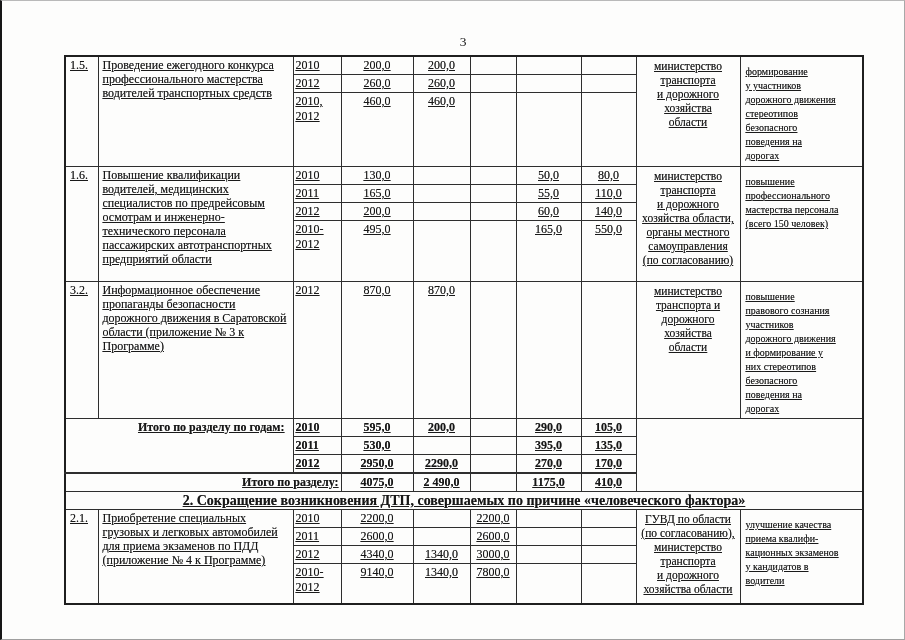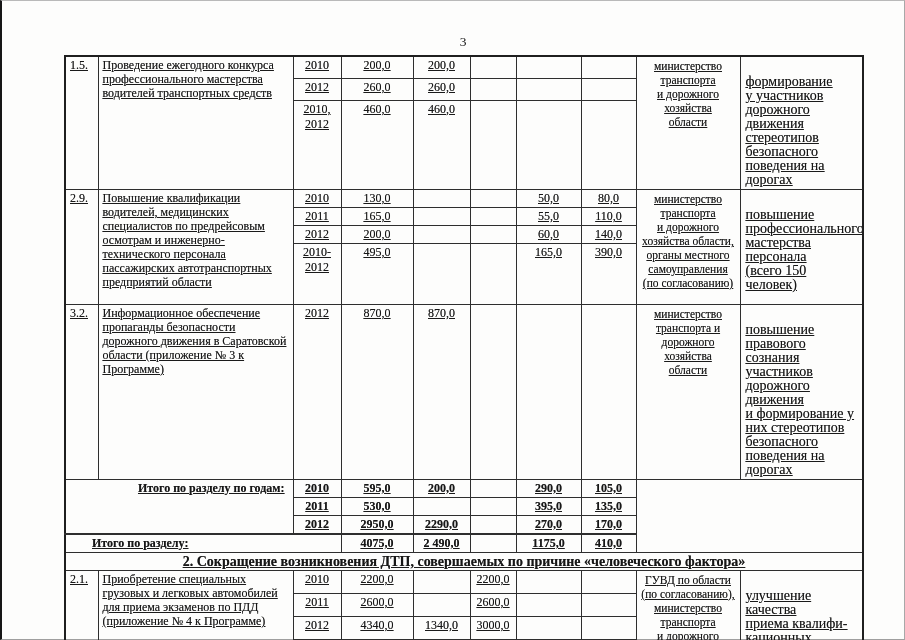--- a/index.html
+++ b/index.html
@@ -41,37 +41,37 @@
     vertical-align:top;
     font-size:12px;
     line-height:15px;
     padding:1px 2px;
     color:#171717;
     text-shadow:0 0 .35px rgba(20,20,20,.55);
     overflow:hidden;
   }
   td.num{padding:1px 2px 1px 4px;text-align:left;}
   td.name{padding:1px 4px 1px 4px;line-height:14px;margin-left:32px;}
-  td.year{text-align:center;white-space:pre-line;line-height:15px;}
+  td.year{text-align:left;white-space:pre-line;line-height:15px;}
   td.val{text-align:center;padding:1px 2px;}
   td.exec{
     text-align:center;white-space:pre-line;
     font-size:11.5px;line-height:14px;padding:2px 3px;margin-top:22px;
   }
   td.result{
     text-align:left;white-space:pre-line;
-    font-size:14px;line-height:14px;padding:18px 3px 2px 5px;
+    font-size:10px;line-height:14px;padding:8px 3px 2px 5px;
   }
   td.bold, tr.bold td{font-weight:bold;}
   td.tot-label{
     font-weight:bold;text-align:right;
     padding-right:8px;vertical-align:top;padding-top:1px;
   }
   td.tot-label2{
-    font-weight:bold;text-align:left;
+    font-weight:bold;text-align:right;
     padding-left:26px;
     margin-left:28px;
   }
   td.section-title{
     font-weight:bold;text-align:center;
     font-size:14px;padding:1px 0;
   }
   tr.thick-top td{border-top-width:2px;}
 </style>
 </head>
@@ -127,21 +127,21 @@
         <tr style="height: 74px;">
           <td class="year">2010,
 2012</td>
           <td class="val">460,0</td>
           <td class="val">460,0</td>
           <td class="val"></td>
           <td class="val"></td>
           <td class="val"></td>
         </tr>
         <tr style="height: 17px;">
-          <td class="num" rowspan="4">2.9.</td>
+          <td class="num" rowspan="4">1.6.</td>
           <td class="name" rowspan="4">Повышение квалификации водителей, медицинских специалистов по предрейсовым осмотрам и инженерно-технического персонала пассажирских автотранспортных предприятий области</td>
           <td class="year">2010</td>
           <td class="val">130,0</td>
           <td class="val"></td>
           <td class="val"></td>
           <td class="val">50,0</td>
           <td class="val">80,0</td>
           <td class="exec" rowspan="4">министерство
 транспорта
 и дорожного
@@ -170,21 +170,21 @@
           <td class="val">60,0</td>
           <td class="val">140,0</td>
         </tr>
         <tr style="height: 61px;">
           <td class="year">2010-
 2012</td>
           <td class="val">495,0</td>
           <td class="val"></td>
           <td class="val"></td>
           <td class="val">165,0</td>
-          <td class="val">390,0</td>
+          <td class="val">550,0</td>
         </tr>
         <tr style="height: 133px;">
           <td class="num" rowspan="1">3.2.</td>
           <td class="name" rowspan="1">Информационное обеспечение пропаганды безопасности дорожного движения в Саратовской области (приложение № 3 к Программе)</td>
           <td class="year">2012</td>
           <td class="val">870,0</td>
           <td class="val">870,0</td>
           <td class="val"></td>
           <td class="val"></td>
           <td class="val"></td>

